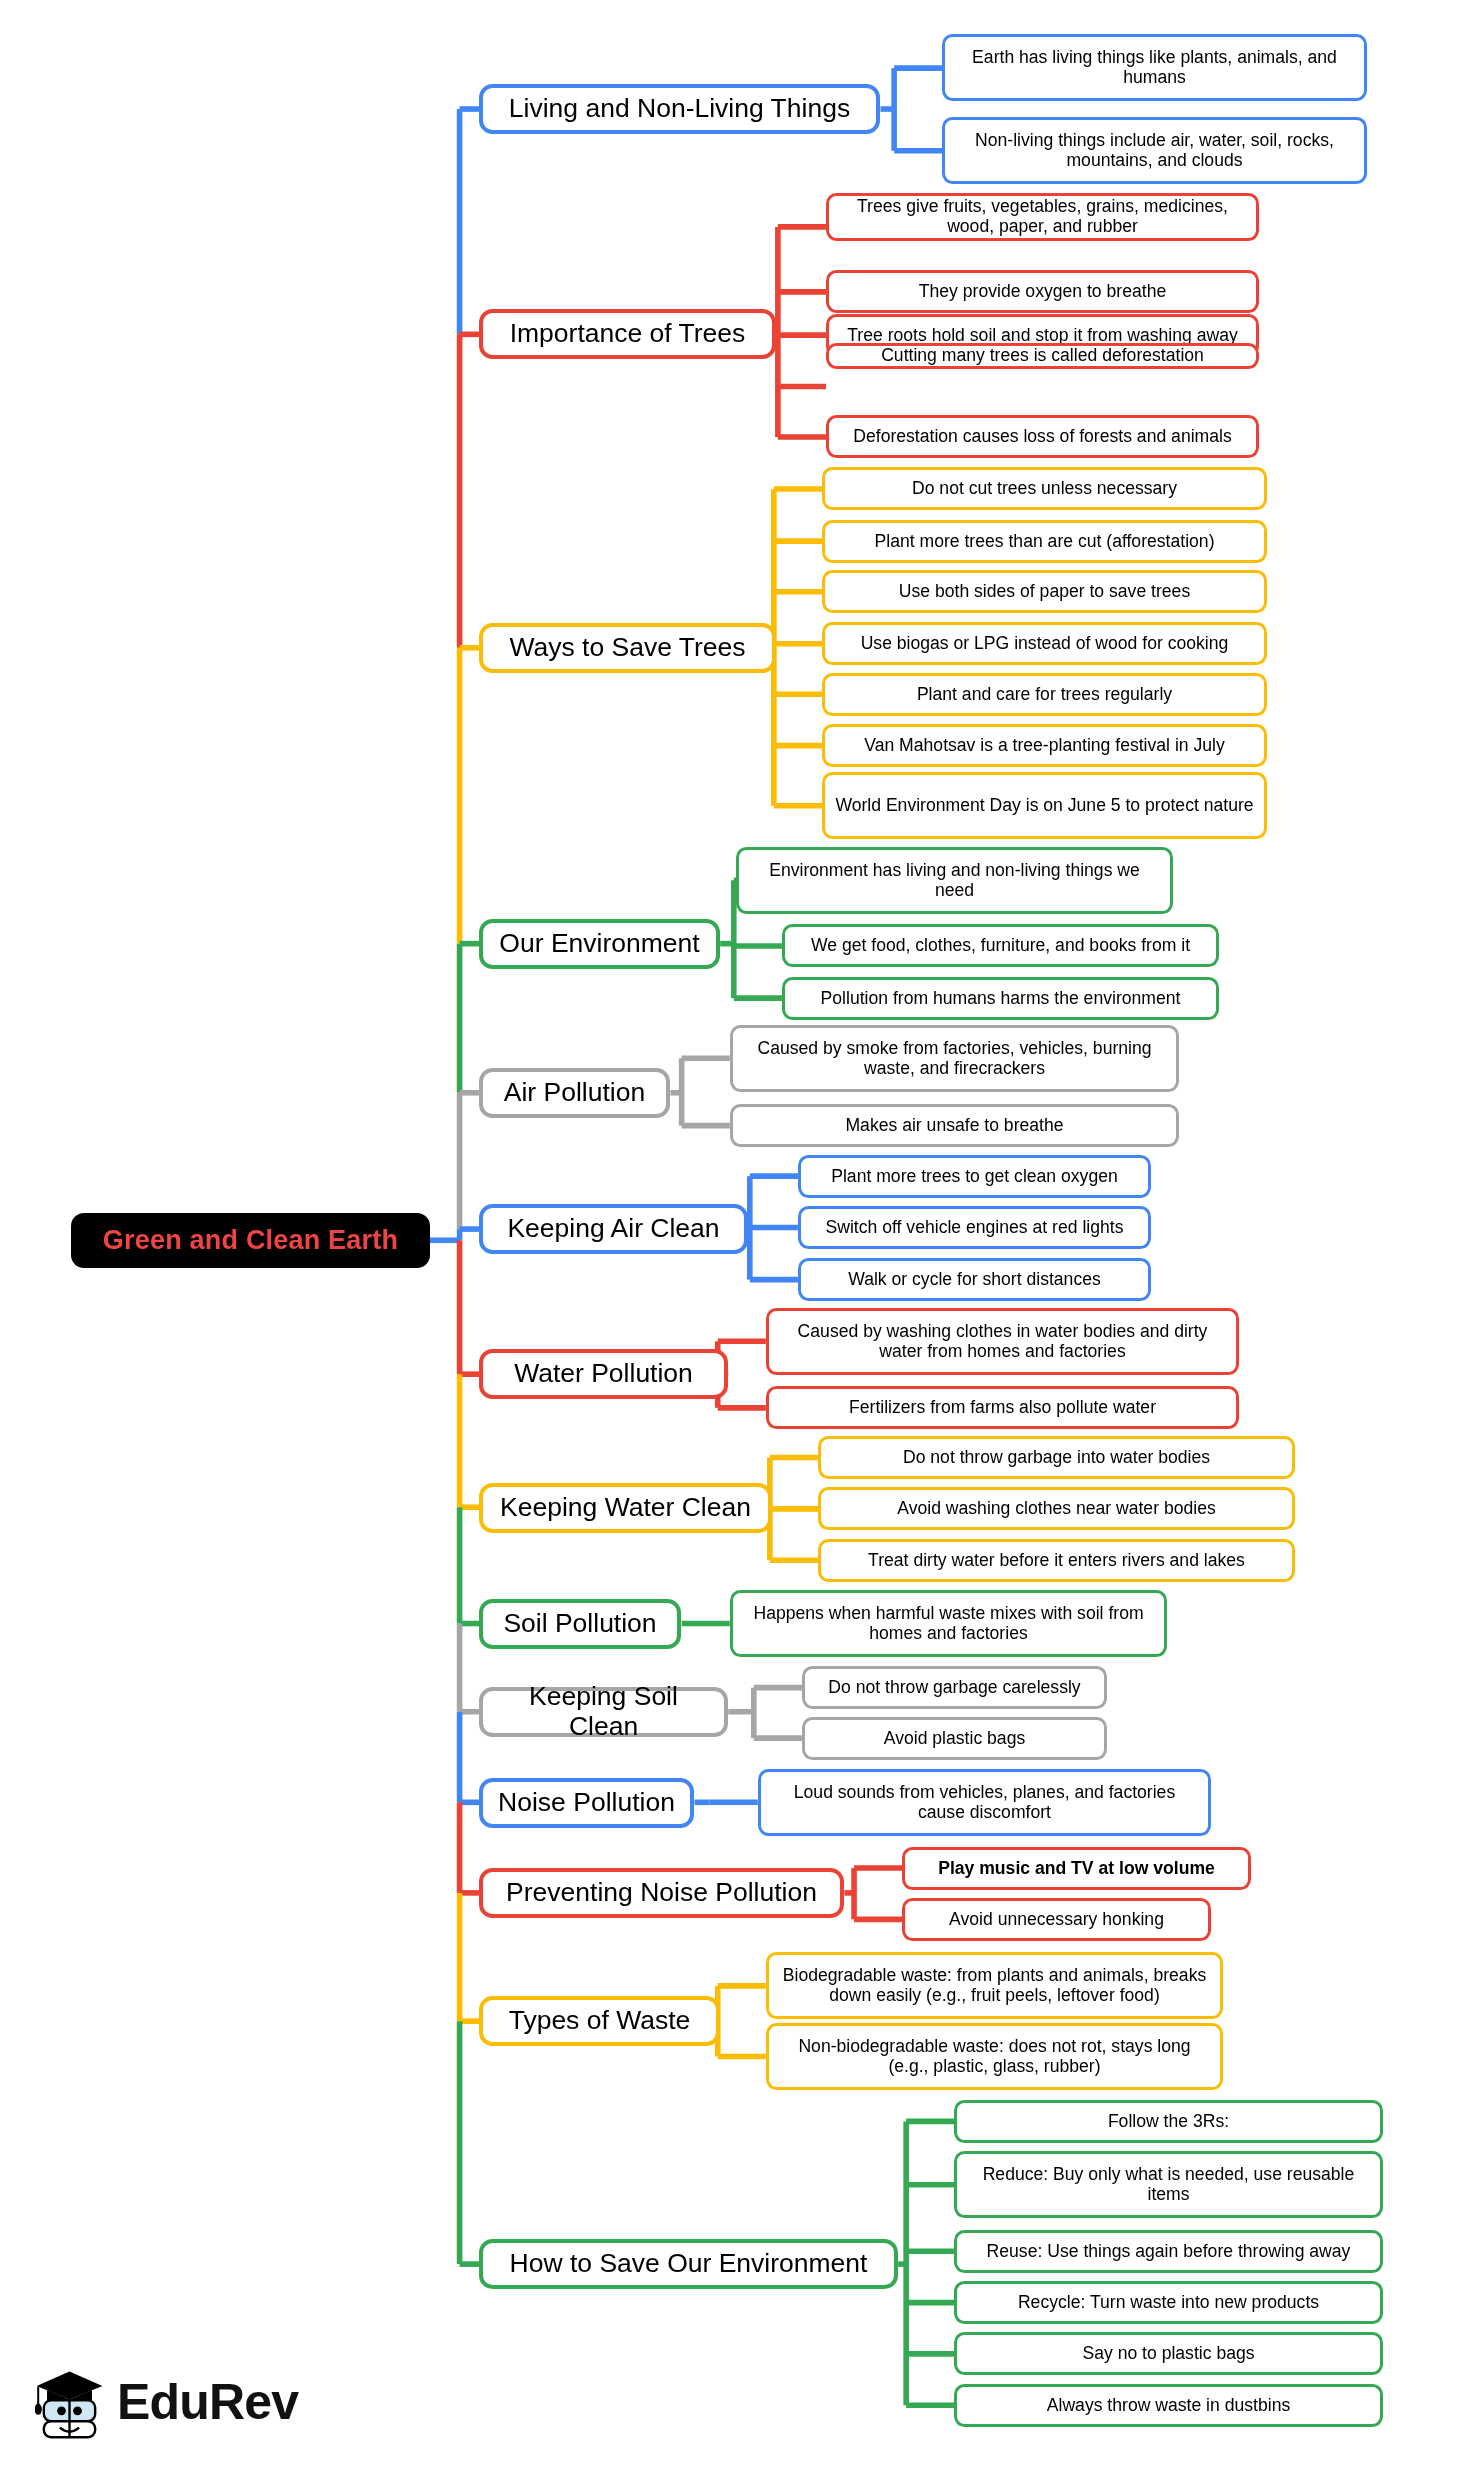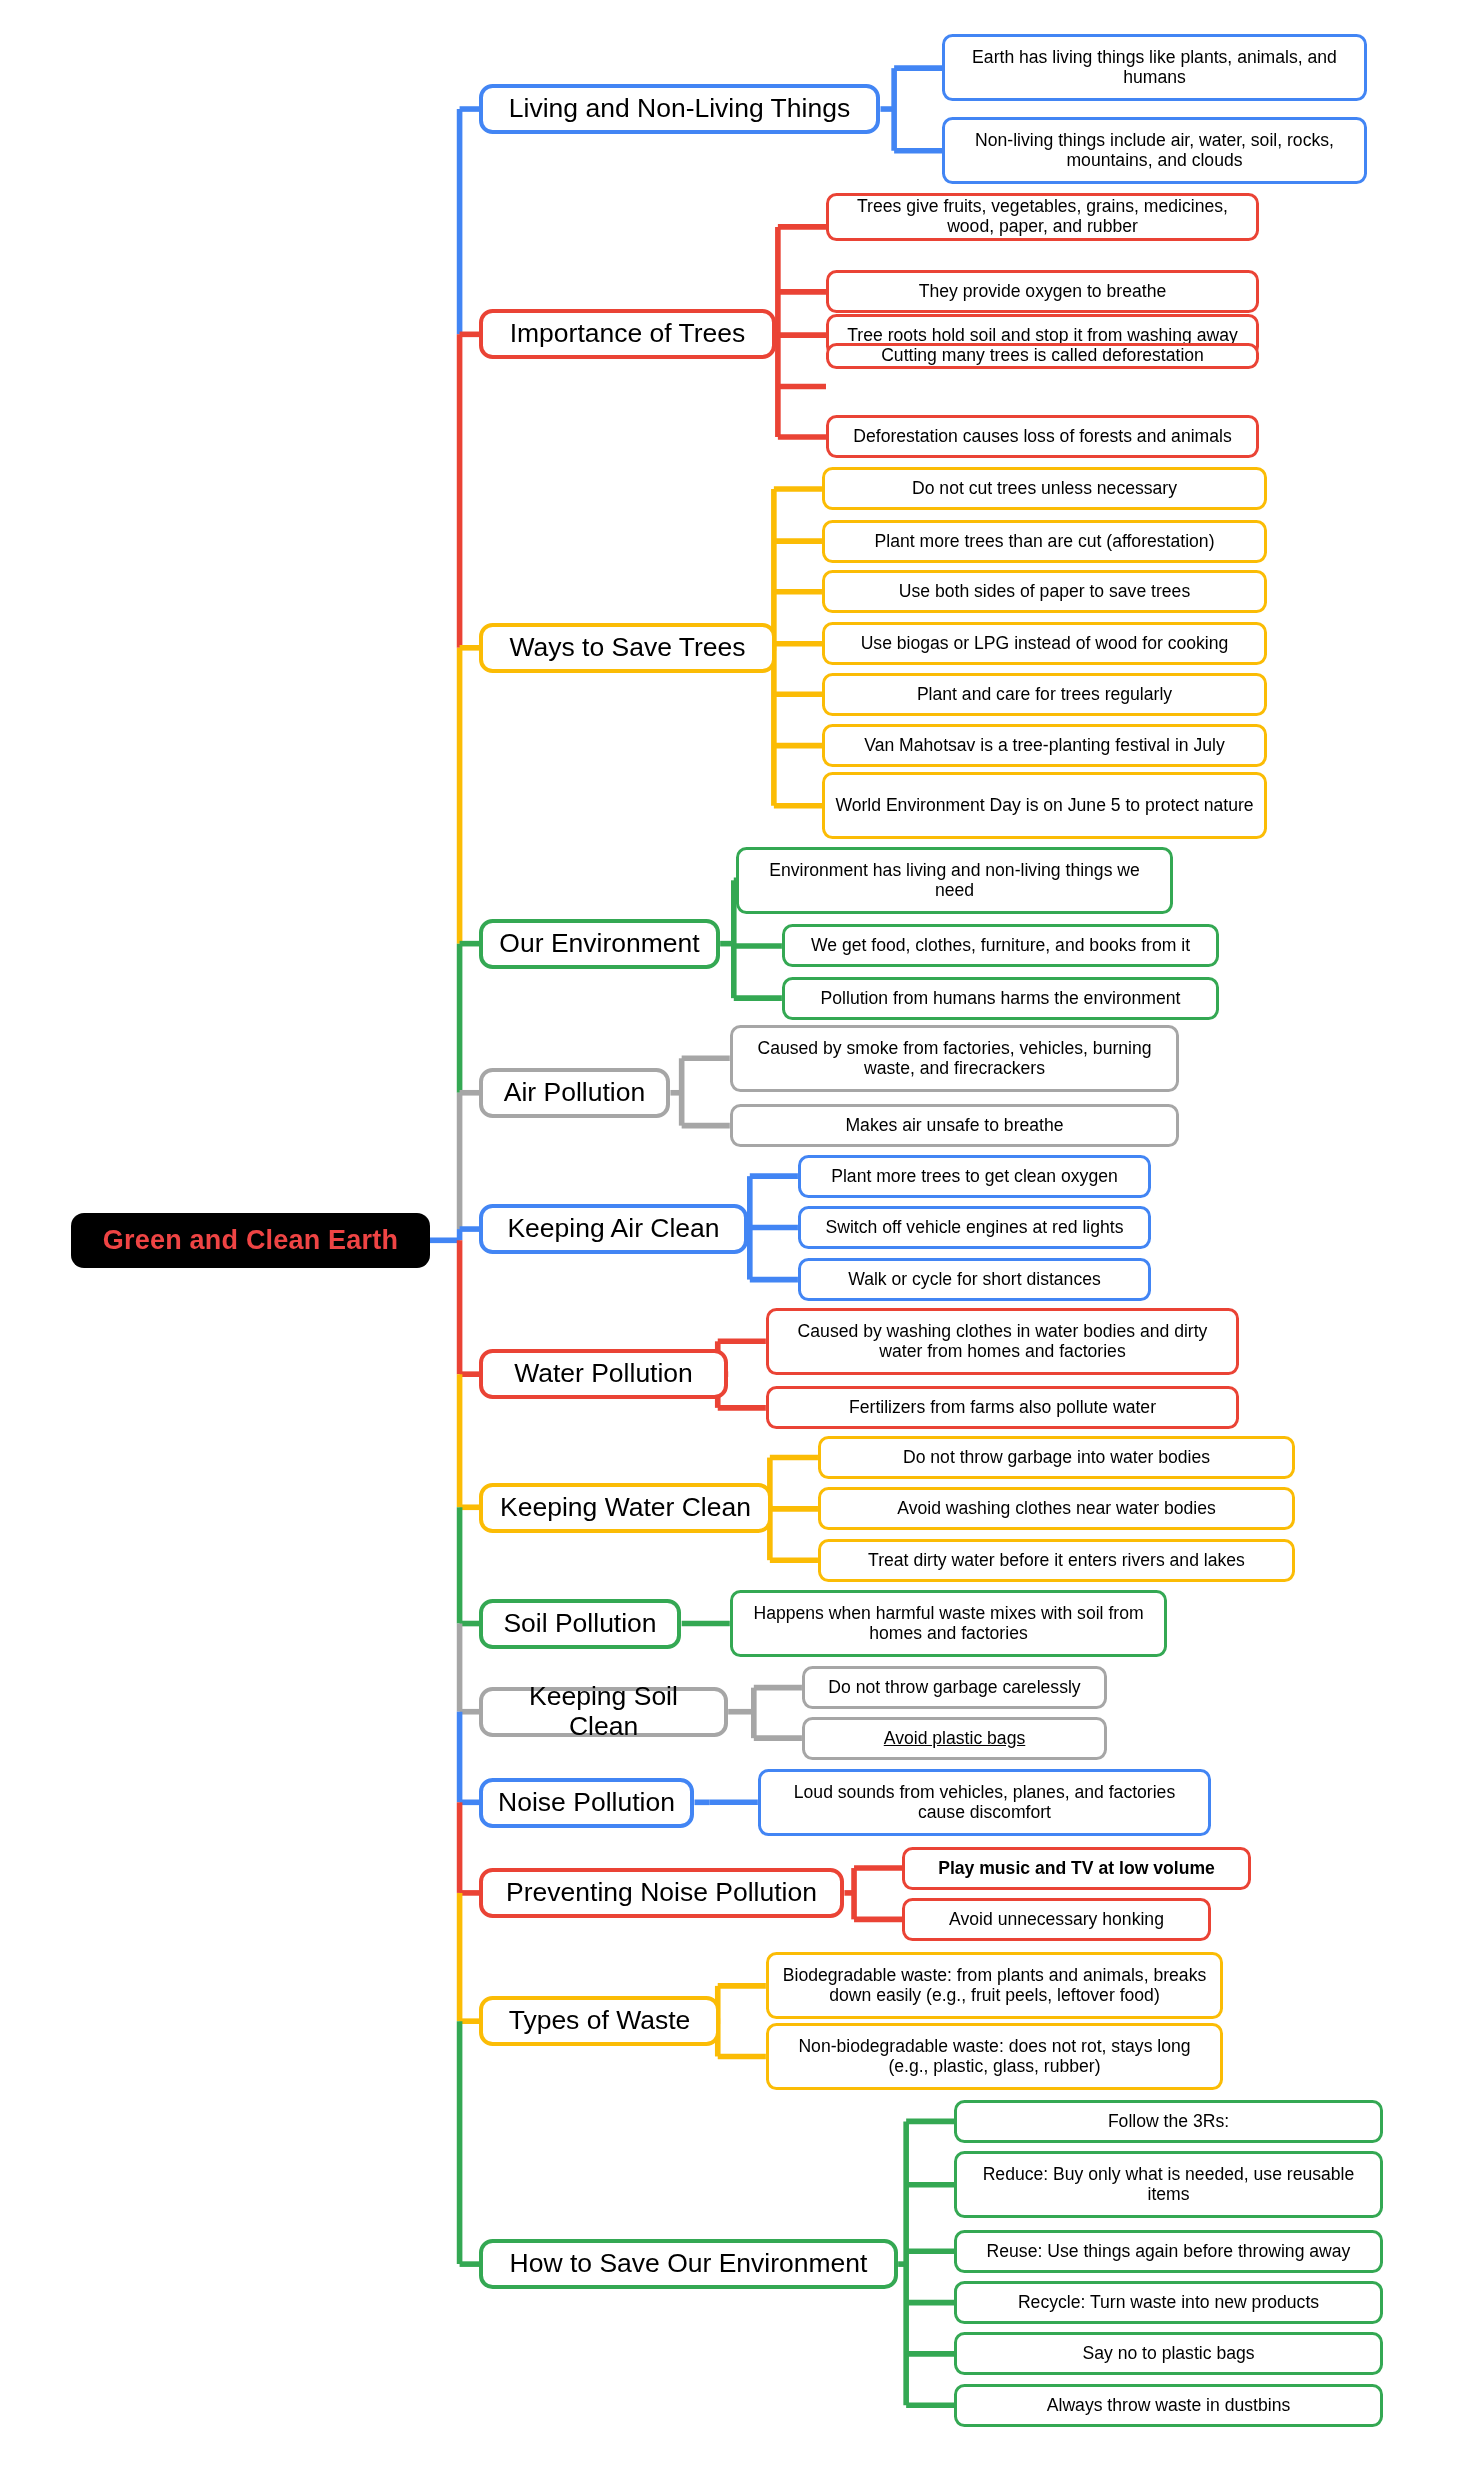--- a/index.html
+++ b/index.html
@@ -219,33 +219,53 @@
       <div class="node lvl2" style="left: 766px; top: 1308px; width: 473px; height: 67px; border-color: rgb(234, 67, 53);">Caused by washing clothes in water bodies and dirty water from homes and factories</div>
       <div class="node lvl2" style="left: 766px; top: 1386px; width: 473px; height: 43px; border-color: rgb(234, 67, 53);">Fertilizers from farms also pollute water</div>
       <div class="node lvl1" style="left: 479px; top: 1483px; width: 293px; height: 50px; border-color: rgb(251, 188, 5);">Keeping Water Clean</div>
       <div class="node lvl2" style="left: 818px; top: 1436px; width: 477px; height: 43px; border-color: rgb(251, 188, 5);">Do not throw garbage into water bodies</div>
       <div class="node lvl2" style="left: 818px; top: 1487px; width: 477px; height: 43px; border-color: rgb(251, 188, 5);">Avoid washing clothes near water bodies</div>
       <div class="node lvl2" style="left: 818px; top: 1539px; width: 477px; height: 43px; border-color: rgb(251, 188, 5);">Treat dirty water before it enters rivers and lakes</div>
       <div class="node lvl1" style="left: 479px; top: 1599px; width: 202px; height: 50px; border-color: rgb(52, 168, 83);">Soil Pollution</div>
       <div class="node lvl2" style="left: 730px; top: 1590px; width: 437px; height: 67px; border-color: rgb(52, 168, 83);">Happens when harmful waste mixes with soil from homes and factories</div>
       <div class="node lvl1" style="left: 479px; top: 1687px; width: 249px; height: 50px; border-color: rgb(166, 166, 166);">Keeping Soil Clean</div>
       <div class="node lvl2" style="left: 802px; top: 1666px; width: 305px; height: 43px; border-color: rgb(166, 166, 166);">Do not throw garbage carelessly</div>
-      <div class="node lvl2" style="left: 802px; top: 1717px; width: 305px; height: 43px; border-color: rgb(166, 166, 166); text-decoration: underline;">Avoid plastic bags</div>
+      <div class="node lvl2" style="left: 802px; top: 1717px; width: 305px; height: 43px; border-color: rgb(166, 166, 166);">Avoid plastic bags</div>
       <div class="node lvl1" style="left: 479px; top: 1778px; width: 215px; height: 50px; border-color: rgb(66, 133, 244);">Noise Pollution</div>
       <div class="node lvl2" style="left: 758px; top: 1769px; width: 453px; height: 67px; border-color: rgb(66, 133, 244);">Loud sounds from vehicles, planes, and factories cause discomfort</div>
       <div class="node lvl1" style="left: 479px; top: 1868px; width: 365px; height: 50px; border-color: rgb(234, 67, 53);">Preventing Noise Pollution</div>
       <div class="node lvl2" style="left: 902px; top: 1847px; width: 349px; height: 43px; border-color: rgb(234, 67, 53); font-weight: bold;">Play music and TV at low volume</div>
       <div class="node lvl2" style="left: 902px; top: 1898px; width: 309px; height: 43px; border-color: rgb(234, 67, 53);">Avoid unnecessary honking</div>
       <div class="node lvl1" style="left: 479px; top: 1996px; width: 241px; height: 50px; border-color: rgb(251, 188, 5);">Types of Waste</div>
       <div class="node lvl2" style="left: 766px; top: 1952px; width: 457px; height: 67px; border-color: rgb(251, 188, 5);">Biodegradable waste: from plants and animals, breaks down easily (e.g., fruit peels, leftover food)</div>
       <div class="node lvl2" style="left: 766px; top: 2023px; width: 457px; height: 67px; border-color: rgb(251, 188, 5);">Non-biodegradable waste: does not rot, stays long (e.g., plastic, glass, rubber)</div>
       <div class="node lvl1" style="left: 479px; top: 2239px; width: 419px; height: 50px; border-color: rgb(52, 168, 83);">How to Save Our Environment</div>
       <div class="node lvl2" style="left: 954px; top: 2100px; width: 429px; height: 43px; border-color: rgb(52, 168, 83);">Follow the 3Rs:</div>
       <div class="node lvl2" style="left: 954px; top: 2151px; width: 429px; height: 67px; border-color: rgb(52, 168, 83);">Reduce: Buy only what is needed, use reusable items</div>
       <div class="node lvl2" style="left: 954px; top: 2230px; width: 429px; height: 43px; border-color: rgb(52, 168, 83);">Reuse: Use things again before throwing away</div>
       <div class="node lvl2" style="left: 954px; top: 2281px; width: 429px; height: 43px; border-color: rgb(52, 168, 83);">Recycle: Turn waste into new products</div>
       <div class="node lvl2" style="left: 954px; top: 2332px; width: 429px; height: 43px; border-color: rgb(52, 168, 83);">Say no to plastic bags</div>
       <div class="node lvl2" style="left: 954px; top: 2384px; width: 429px; height: 43px; border-color: rgb(52, 168, 83);">Always throw waste in dustbins</div>
     </div>
 
+  <div id="logo">
+    <svg width="69" height="74" viewBox="0 0 86 92">
+
+      <path d="M43 8 L84 26 L43 43 L2 26 Z" fill="#000"></path>
+      <path d="M15 31 L15 45 C15 45 28 54 43 54 C58 54 71 45 71 45 L71 31 L43 43 Z" fill="#000"></path>
+
+      <path d="M4 27 L4 50" stroke="#000" stroke-width="2.5" fill="none"></path>
+      <ellipse cx="4" cy="55" rx="4.5" ry="7" fill="#000"></ellipse>
+
+      <rect x="11" y="44" width="64" height="26" rx="9" fill="#cfe6f5" stroke="#000" stroke-width="3"></rect>
+      <rect x="11" y="70" width="64" height="20" rx="9" fill="#fff" stroke="#000" stroke-width="3"></rect>
+      <line x1="43" y1="44" x2="43" y2="90" stroke="#000" stroke-width="3"></line>
+
+      <circle cx="33" cy="57" r="5.5" fill="#000"></circle>
+      <circle cx="53" cy="57" r="5.5" fill="#000"></circle>
+
+      <path d="M31 78 Q43 88 55 78" stroke="#000" stroke-width="3" fill="none"></path>
+    </svg>
+    <span class="wordmark">EduRev</span>
+  </div>
 
 </div>
 
 
 </body></html>

